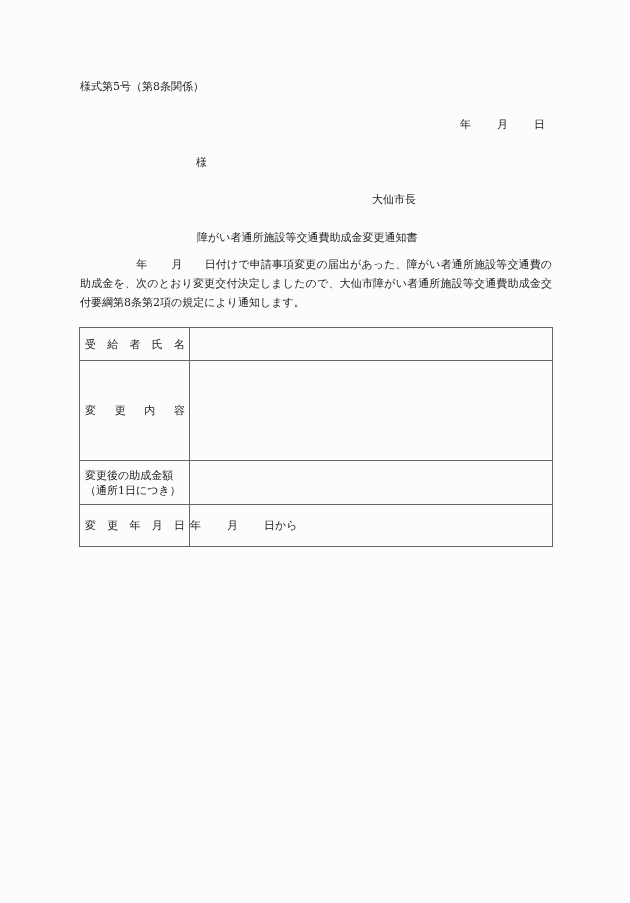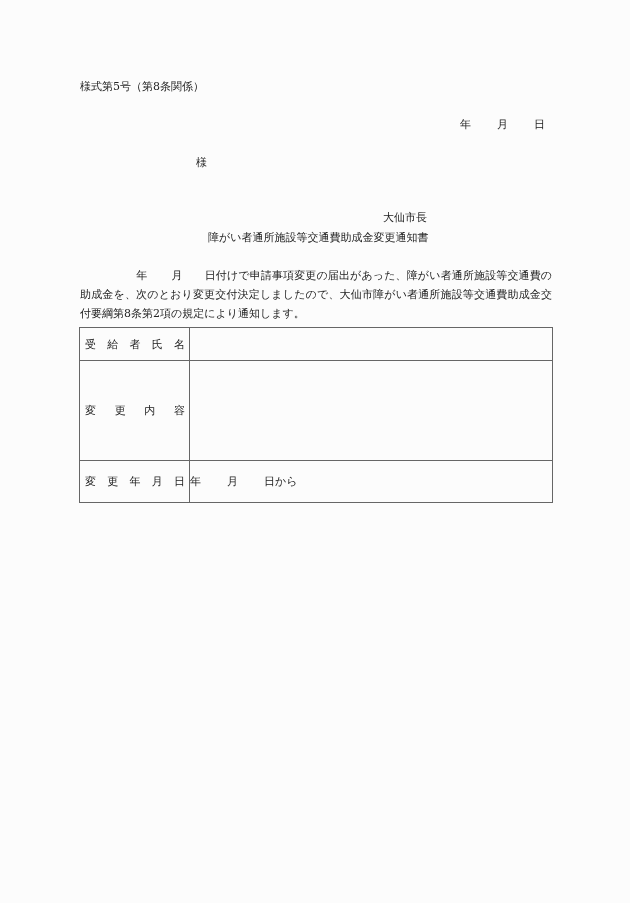--- a/index.html
+++ b/index.html
@@ -5,23 +5,23 @@
   html, body { margin:0; padding:0; }
   body {
     width:630px; height:903px; background:#fcfcfc; position:relative; overflow:hidden;
     font-family: "DejaVu Serif", "Liberation Serif", serif; color:#222; font-size:11px;
   }
   .abs { position:absolute; white-space:nowrap; line-height:14px; }
   #form-number { left:80px; top:80px; }
   #date-line { left:441px; top:118px;margin-left:19px; }
   #date-line span { display:inline-block; }
   #addressee { left:196px; top:156px; }
-  #issuer { left:372px; top:211px;margin-left:11px; }
-  #doc-title { left:197px; top:231px;margin-left:11px; }
-  #body-text { left:80px; top:266px; width:472px; white-space:normal; line-height:19px; text-align:justify; }
+  #issuer { left:372px; top:193px; }
+  #doc-title { left:197px; top:231px; }
+  #body-text { left:80px; top:255px; width:472px; white-space:normal; line-height:19px; text-align:justify; }
   table#form-table {
     position:absolute; left:79px; top:327px; width:474px; border-collapse:collapse;
   }
   #form-table td { border:1px solid #666; padding:0; vertical-align:middle; }
   #form-table td.lbl { width:104px; padding-left:5px; font-size:11px; }
   .r1 { height:33px; } .r2 { height:100px; } .r3 { height:44px; } .r4 { height:42px; }
   .spread { display:flex; justify-content:space-between; padding-right:4px; }
   .spread2 { display:flex; justify-content:space-between; padding-right:4px; }
   .two-line { line-height:15px; }
   .val-date { padding-left:64px;text-decoration:underline; }
@@ -60,20 +60,27 @@
     <td class="lbl">
       <div class="spread2">
         <span>変</span>
         <span>更</span>
         <span>内</span>
         <span>容</span>
       </div>
     </td>
     <td></td>
   </tr>
+  <tr class="r3">
+    <td class="lbl two-line">
+      <div>変更後の助成金額</div>
+      <div>（通所1日につき）</div>
+    </td>
+    <td></td>
+  </tr>
   <tr class="r4">
     <td class="lbl">
       <div class="spread">
         <span>変</span>
         <span>更</span>
         <span>年</span>
         <span>月</span>
         <span>日</span>
       </div>
     </td>

